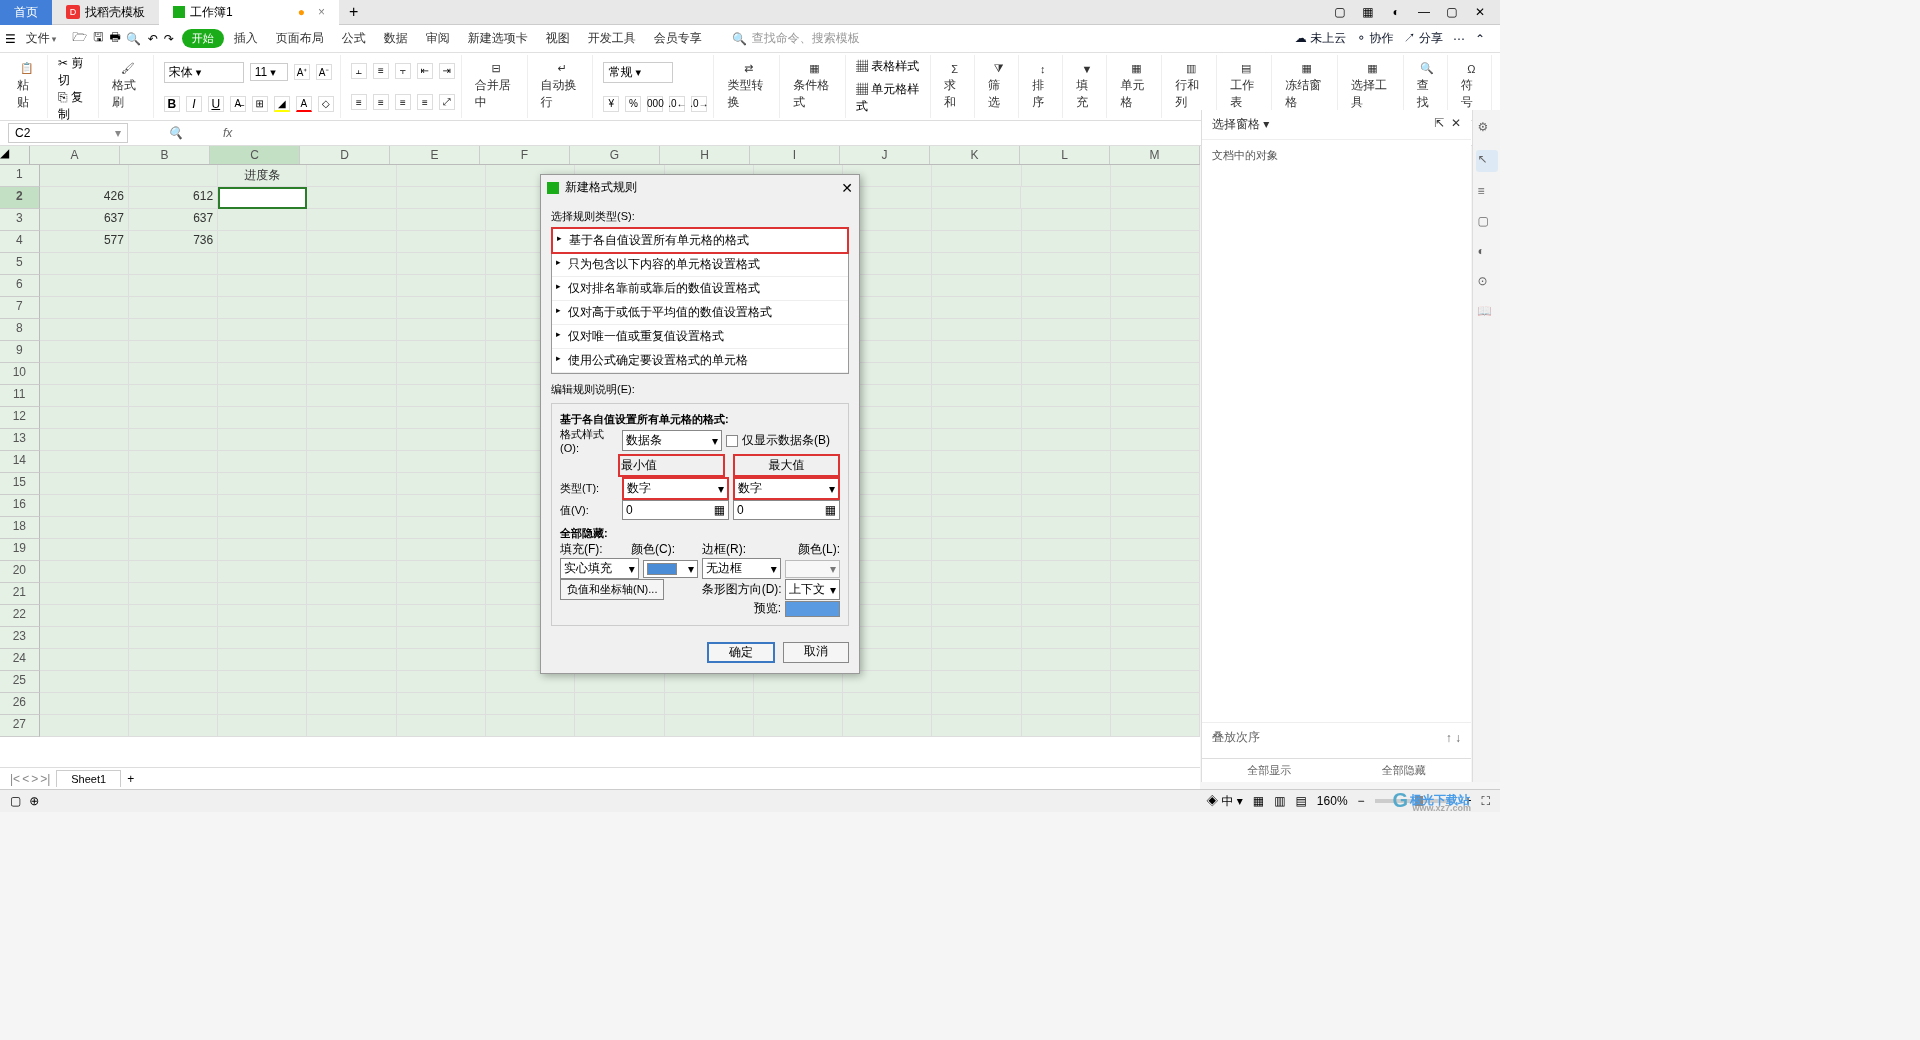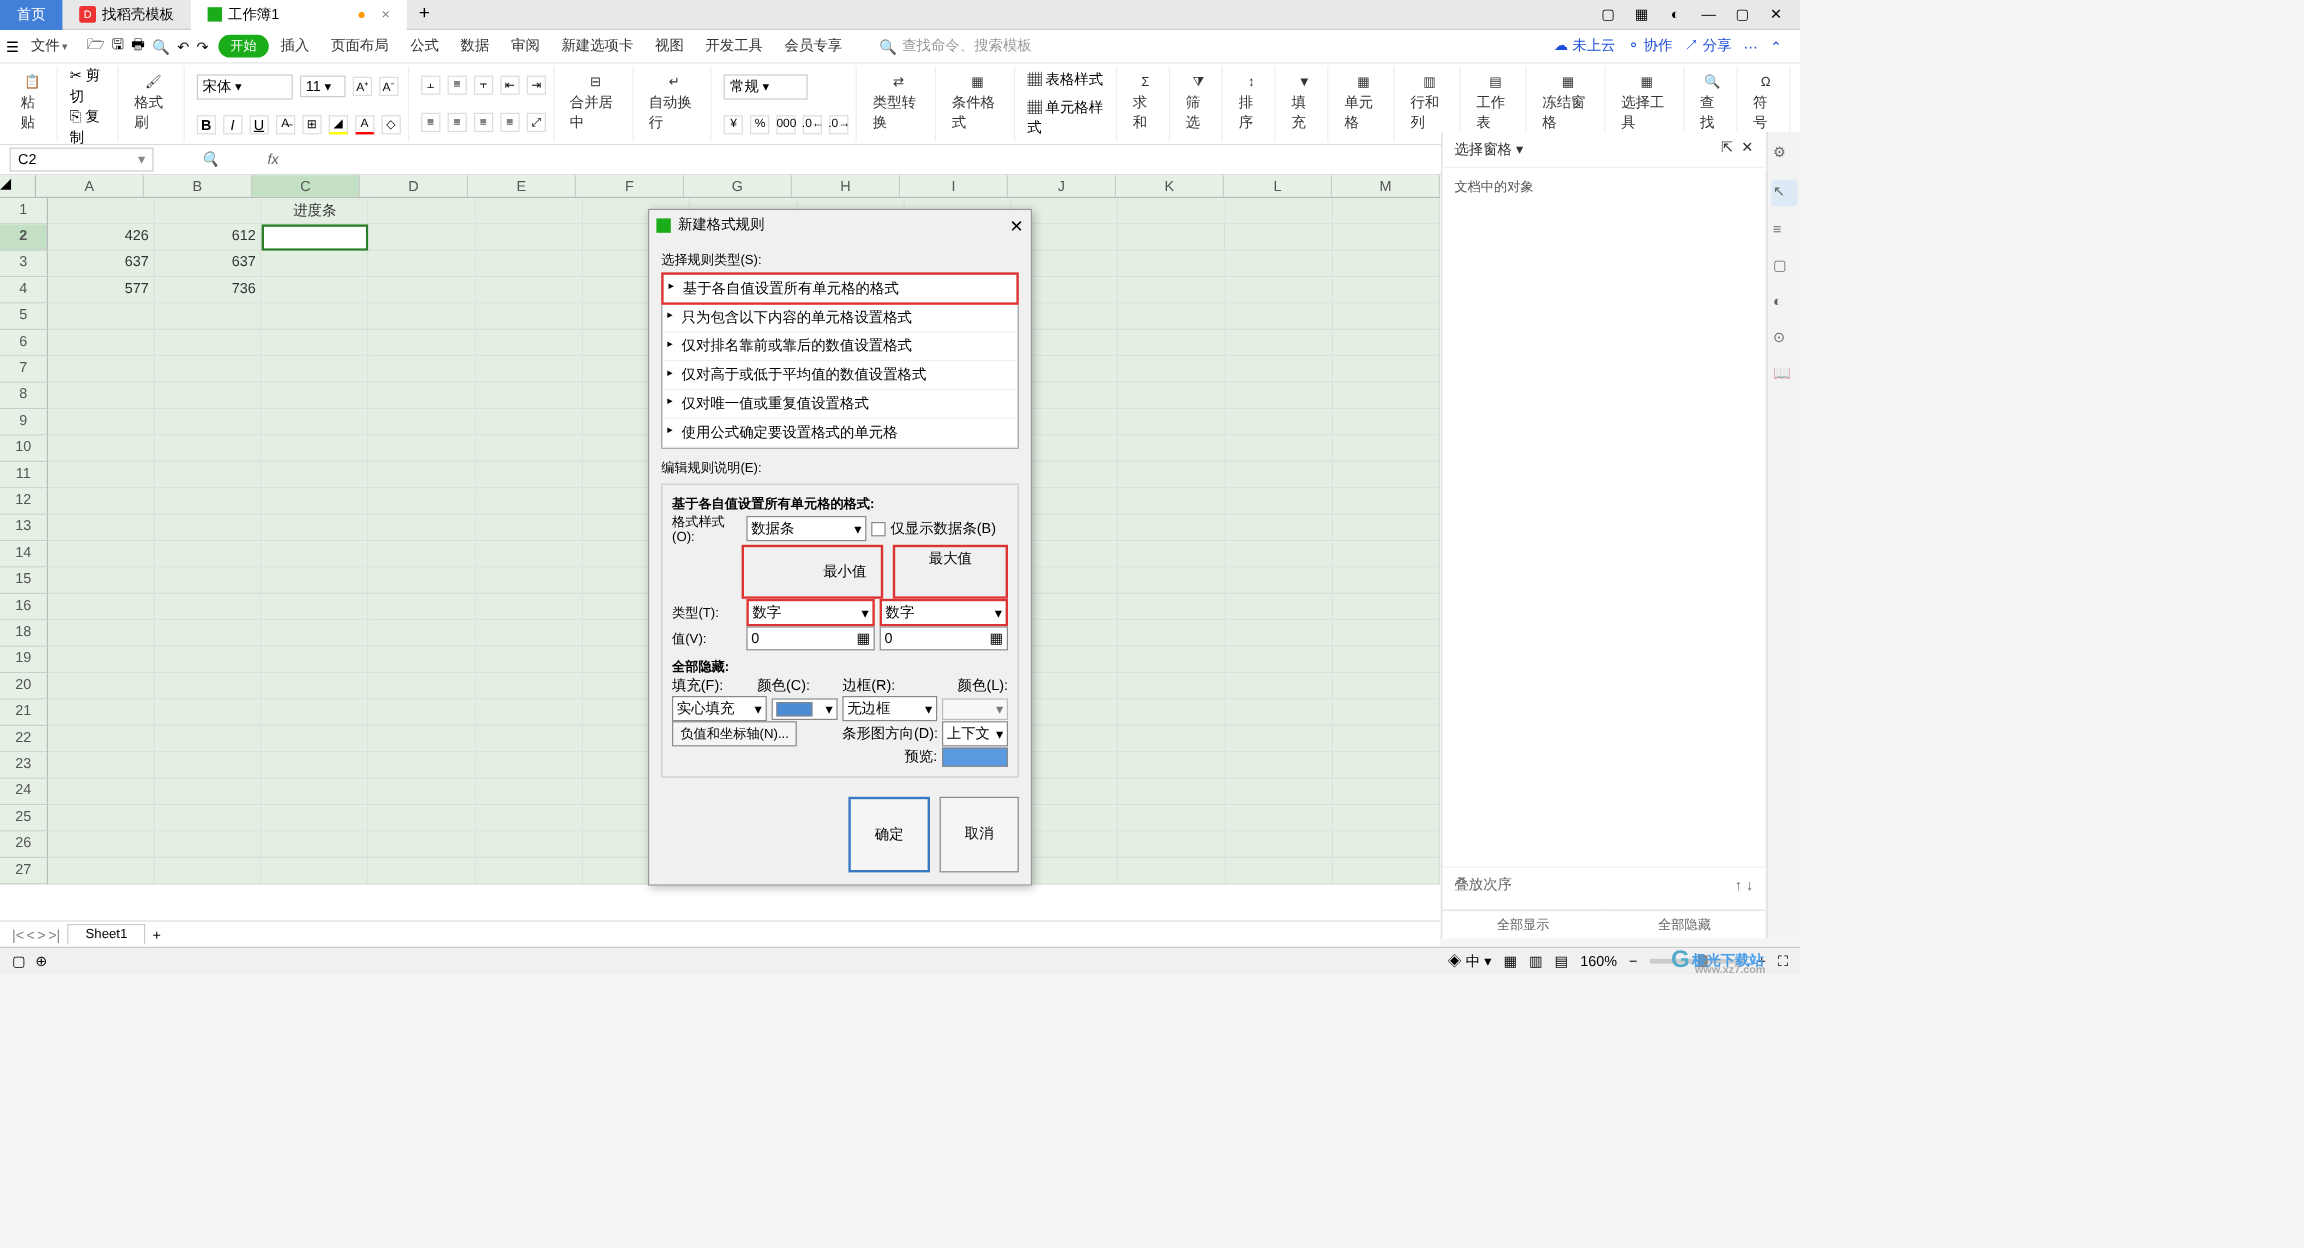--- a/index.html
+++ b/index.html
@@ -13,21 +13,21 @@
 .tab-add { padding: 0 10px; cursor: pointer; font-size: 16px; }
 .window-controls { margin-left: auto; display: flex; gap: 8px; padding-right: 10px; }
 .win-btn { width: 20px; height: 18px; display: flex; align-items: center; justify-content: center; cursor: pointer; }
 
 
 .menubar { height: 28px; background: white; display: flex; align-items: center; padding: 0 5px; border-bottom: 1px solid #e0e0e0; gap: 2px; }
 .menu-icon-group { display: flex; gap: 6px; padding: 0 6px; align-items: center; }
 .menu-pill { background: #1aad19; color: white; padding: 2px 10px; border-radius: 10px; font-size: 11px; }
 .menu-item { padding: 0 8px; cursor: pointer; font-size: 12px; color: #333; }
 .search-box { padding: 2px 6px; color: #999; margin-left: 15px; display: flex; align-items: center; gap: 4px; }
-.right-menu { margin-left: auto; display: flex; gap: 10px; align-items: center; padding-right: 10px; color: #1d4ed8; }
+.right-menu { margin-left: auto; display: flex; gap: 10px; align-items: center; padding-right: 10px; color: #0f172a; }
 
 
 .ribbon { height: 68px; background: white; display: flex; padding: 2px 8px; border-bottom: 1px solid #ddd; gap: 4px; }
 .rgroup { display: flex; flex-direction: column; justify-content: space-around; padding: 0 6px; border-right: 1px solid #eee; }
 .rrow { display: flex; gap: 6px; align-items: center; }
 .rbig { display: flex; flex-direction: column; align-items: center; gap: 2px; padding: 0 3px; font-size: 11px; color: #333;}
 .rselect { border: 1px solid #ccc; padding: 1px 4px; font-size: 11px; background: white; }
 .tiny-btn { width: 16px; height: 16px; border: 1px solid #ddd; display: inline-flex; align-items: center; justify-content: center; font-size: 10px;}
 
 
@@ -76,21 +76,21 @@
 .dlg-bold { font-weight: bold; font-size: 11px; }
 .form-row { display: flex; align-items: center; gap: 4px; margin: 0 0; }
 .fld-label { width: 58px; font-size: 11px; }
 .dd { border: 1px solid #888; background: white; padding: 1px 3px; font-size: 11px; display:flex; justify-content:space-between; align-items:center; }
 .red-box { border: 2px solid #d33 !important; }
 .col-pair { display: flex; gap: 8px; }
 .col-half { flex: 1; }
 .txt-input { border: 1px solid #888; background: white; padding: 2px 3px; font-size: 11px; width: 100%; display:flex; justify-content:space-between;}
 .color-swatch { width: 50px; height: 18px; background: #4a8cd6; border: 1px solid #888; }
 .dlg-buttons { display: flex; justify-content: flex-end; gap: 8px; padding: 10px; }
-.dlg-btn { border: 1px solid #888; padding: 21px 20px; background: #f5f5f5; cursor: pointer; }
+.dlg-btn { border: 1px solid #888; padding: 0 20px; background: #f5f5f5; cursor: pointer; }
 .dlg-btn.primary { border: 2px solid #3a78c4; }
 .small-btn { border: 1px solid #888; padding: 2px 6px; background: #f5f5f5; font-size: 11px;}
 .preview-bar { width: 55px; height: 16px; background: #5a9ae0; border: 1px solid #888; display:inline-block;}
 
 
 .statusbar { position: absolute; bottom:0; left:0; right:0; height:23px; background:#f0f0f0; border-top:1px solid #ccc; display:flex; align-items:center; padding:0 10px; font-size:11px; }
 .statusbar .sright { margin-left:auto; display:flex; gap:10px; align-items:center;}
 .sheet-tabs { position:absolute; bottom:23px; left:0; right:300px; height:22px; background:white; border-top:1px solid #ddd; display:flex; align-items:center; padding-left:10px; gap:6px;}
 .sheet-tab { padding:2px 14px; border:1px solid #ccc; border-bottom:none; font-size:11px; background:white;}
 .sheet-nav { display:flex; gap:2px; color:#888;}
@@ -754,21 +754,21 @@
       <div class="form-row">
         <span class="fld-label">格式样式(O):</span>
         <span class="dd" style="width:100px;">
             <span>数据条</span>
             <span>▾</span>
           </span>
         <span class="chk"></span>
         <span>仅显示数据条(B)</span>
       </div>
       <div class="col-pair" style="margin-left:58px;">
-        <div class="col-half red-box" style="text-align:right;padding:12px;">最小值</div>
+        <div class="col-half red-box" style="text-align:left;padding:1px;">最小值</div>
         <div class="col-half red-box" style="text-align:center;padding:1px;border-left:none;">最大值</div>
       </div>
       <div class="form-row">
         <span class="fld-label">类型(T):</span>
         <span class="dd red-box" style="flex:1;">
             <span>数字</span>
             <span>▾</span>
           </span>
         <span class="dd red-box" style="flex:1;">
             <span>数字</span>

